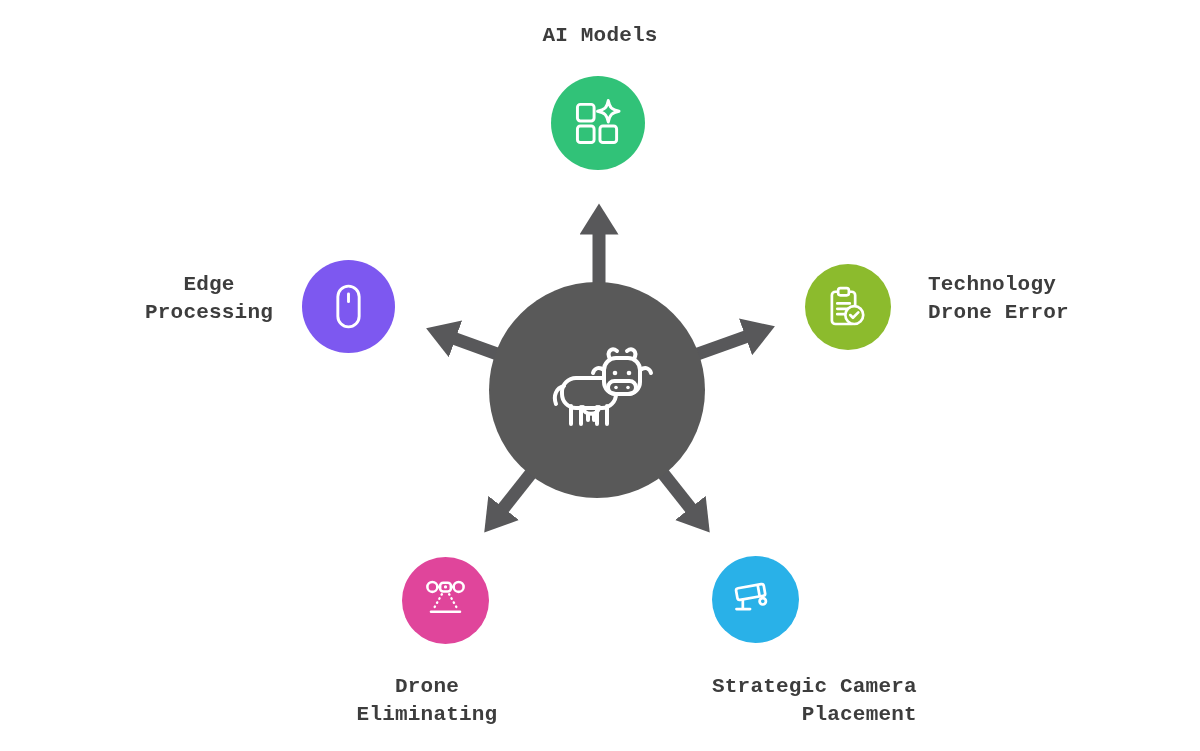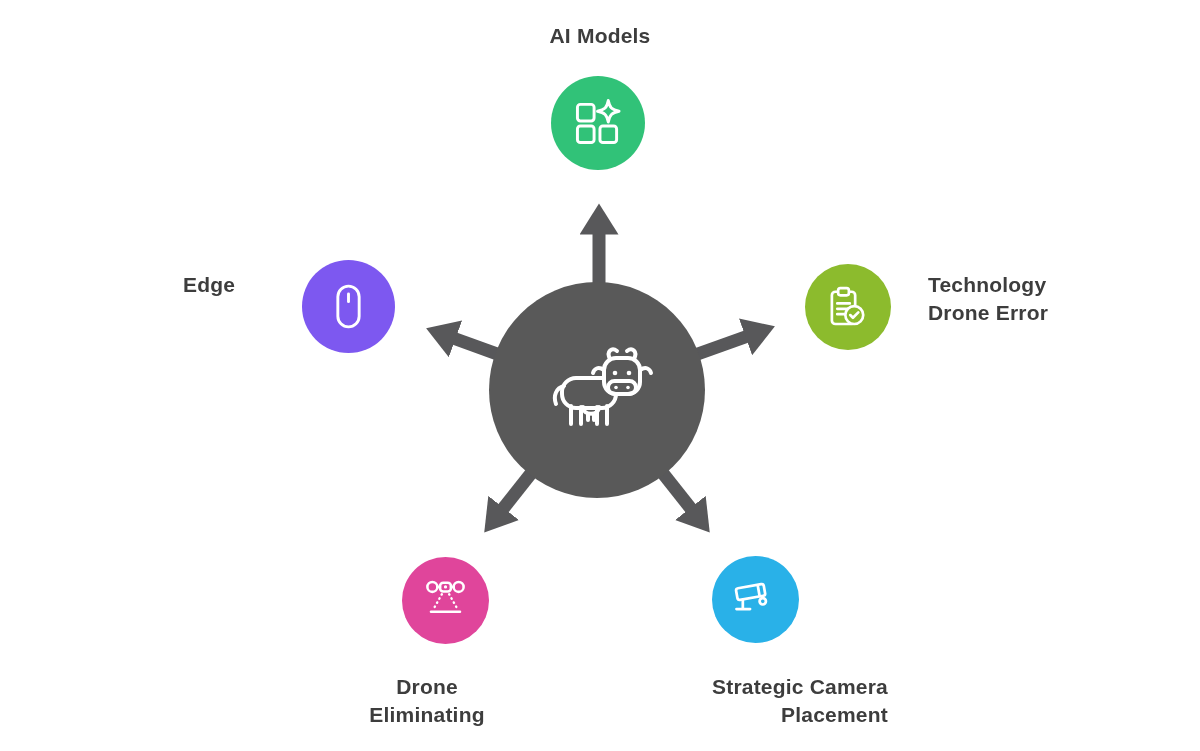--- a/index.html
+++ b/index.html
@@ -1,20 +1,20 @@
 <!DOCTYPE html>
 <html><head>
 <meta charset="utf-8">
 <style>
   html,body { margin:0; padding:0; background:#ffffff; }
   .canvas {
     position:relative;
     width:1200px; height:751px;
     background:#ffffff;
-    font-family:Liberation Sans, sans-serif;
+    font-family:Liberation Mono, monospace;
     overflow:hidden;
   }
   .arrows { position:absolute; left:0; top:0; }
   .center-hub { position:absolute; left:489px; top:282px; }
   .node { position:absolute; }
   .node-top          { left:551px; top:76px;  }
   .node-left         { left:302px; top:260px; }
   .node-right        { left:805px; top:264px; }
   .node-bottom-left  { left:402px; top:557px; }
   .node-bottom-right { left:712px; top:556px; }
@@ -129,20 +129,21 @@
       <path d="M3,34.5 H18"></path>
     </g>
   </svg>
 
   <div class="label label-ai">
     <span class="line">AI Models</span>
   </div>
 
   <div class="label label-edge">
     <span class="line">Edge</span>
+    <span class="line">Processing</span>
   </div>
 
   <div class="label label-human">
     <span class="line">Technology</span>
     <span class="line">Drone Error</span>
   </div>
 
   <div class="label label-drone">
     <span class="line">Drone</span>
     <span class="line">Eliminating</span>

